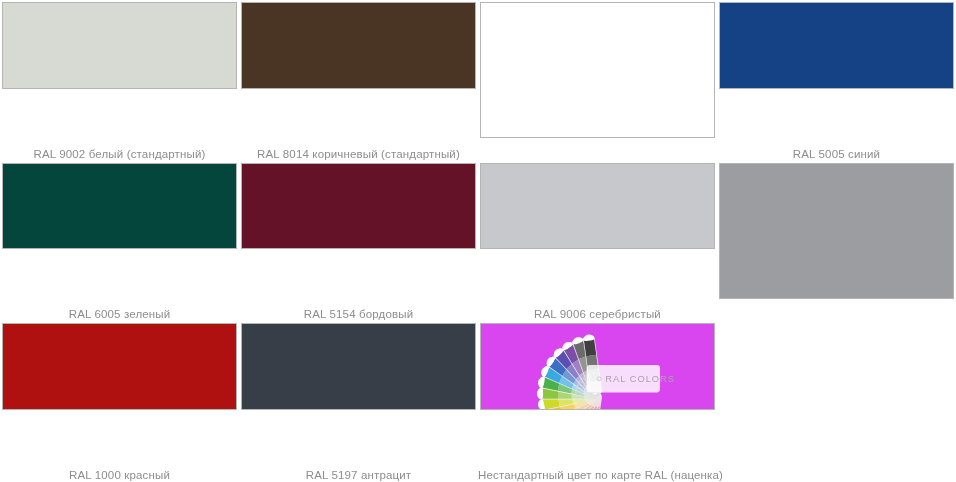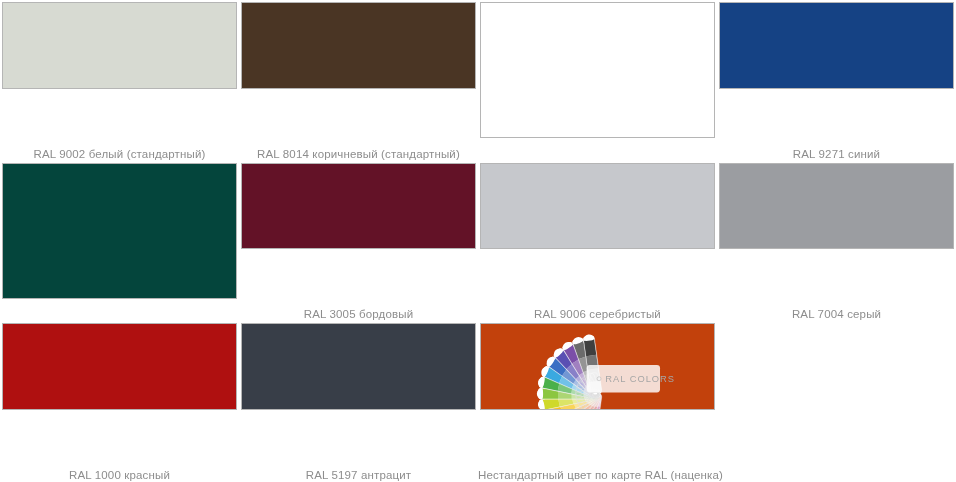--- a/index.html
+++ b/index.html
@@ -46,21 +46,21 @@
     width: 239px;
     margin-top: 11px;
     letter-spacing: 0.15px;
     white-space: nowrap;
   }
   
   .fan-wrap {
     width: 100%;
     height: 100%;
     display: block;
-    background: #c2410c;
+    background: #d946ef;
   }
   .fan-wrap svg { display: block; width: 100%; height: 100%; }
   .fan-text {
     font-family: "Liberation Sans", sans-serif;
     font-size: 15px;
     fill: #a6a6a6;
     letter-spacing: 1.6px;
   }
 </style>
 </head>
@@ -73,36 +73,36 @@
     </div>
     <div class="swatch-cell">
       <div class="swatch-chip" title="RAL 8014 коричневый (стандартный)" style="background: rgb(74, 53, 36);"></div>
       <div class="swatch-caption">RAL 8014 коричневый (стандартный)</div>
     </div>
     <div class="swatch-cell">
       <div class="swatch-chip" title="RAL 9003 белый" style="background: rgb(255, 255, 255);"></div>
     </div>
     <div class="swatch-cell">
       <div class="swatch-chip" title="RAL 5005 синий" style="background: rgb(21, 66, 132);"></div>
-      <div class="swatch-caption">RAL 9271 синий</div>
+      <div class="swatch-caption">RAL 5005 синий</div>
     </div>
     <div class="swatch-cell">
       <div class="swatch-chip" title="RAL 6005 зеленый" style="background: rgb(4, 69, 60);"></div>
+      <div class="swatch-caption">RAL 6005 зеленый</div>
     </div>
     <div class="swatch-cell">
       <div class="swatch-chip" title="RAL 3005 бордовый" style="background: rgb(99, 18, 39);"></div>
-      <div class="swatch-caption">RAL 3005 бордовый</div>
+      <div class="swatch-caption">RAL 5154 бордовый</div>
     </div>
     <div class="swatch-cell">
       <div class="swatch-chip" title="RAL 9006 серебристый" style="background: rgb(198, 200, 204);"></div>
       <div class="swatch-caption">RAL 9006 серебристый</div>
     </div>
     <div class="swatch-cell">
       <div class="swatch-chip" title="RAL 7004 серый" style="background: rgb(155, 157, 161);"></div>
-      <div class="swatch-caption">RAL 7004 серый</div>
     </div>
     <div class="swatch-cell">
       <div class="swatch-chip" title="RAL 3000 красный" style="background: rgb(175, 16, 16);"></div>
       <div class="swatch-caption">RAL 1000 красный</div>
     </div>
     <div class="swatch-cell">
       <div class="swatch-chip" title="RAL 7016 антрацит" style="background: rgb(56, 62, 72);"></div>
       <div class="swatch-caption">RAL 5197 антрацит</div>
     </div>
     <div class="swatch-cell">

